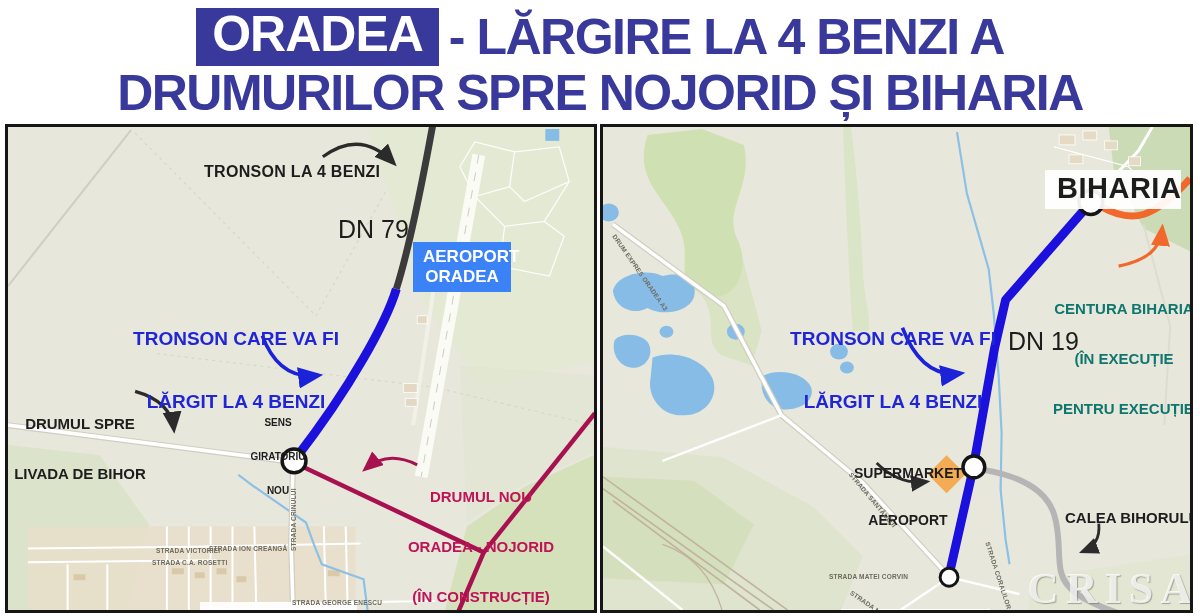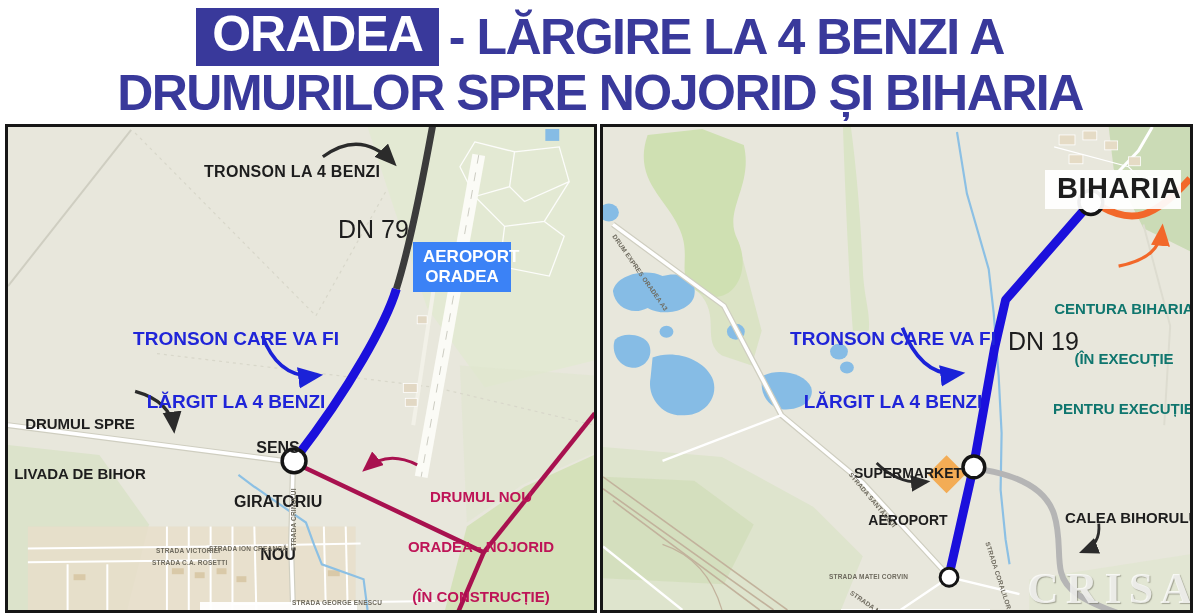--- a/index.html
+++ b/index.html
@@ -150,21 +150,21 @@
       <div>ORADEA</div>
     </div>
     <div class="lbl blue-lbl center" style="left:116px;top:158px;width:224px;font-size:19px;">
       <div>TRONSON CARE VA FI</div>
       <div>LĂRGIT LA 4 BENZI</div>
     </div>
     <div class="lbl center" style="left:6px;top:255px;width:132px;font-size:15px;">
       <div>DRUMUL SPRE</div>
       <div>LIVADA DE BIHOR</div>
     </div>
-    <div class="lbl center" style="left:226px;top:276px;width:88px;font-size:16px;">
+    <div class="lbl center" style="left:226px;top:268px;width:88px;font-size:10px;">
       <div>SENS</div>
       <div>GIRATORIU</div>
       <div>NOU</div>
     </div>
     <div class="lbl crimson-lbl center" style="left:398px;top:328px;width:150px;font-size:15px;">
       <div>DRUMUL NOU</div>
       <div>ORADEA - NOJORID</div>
       <div>(ÎN CONSTRUCȚIE)</div>
     </div>
     <div class="town-box" style="left:192px;top:441px;font-size:31px;text-decoration:underline;">NOJORID</div>

